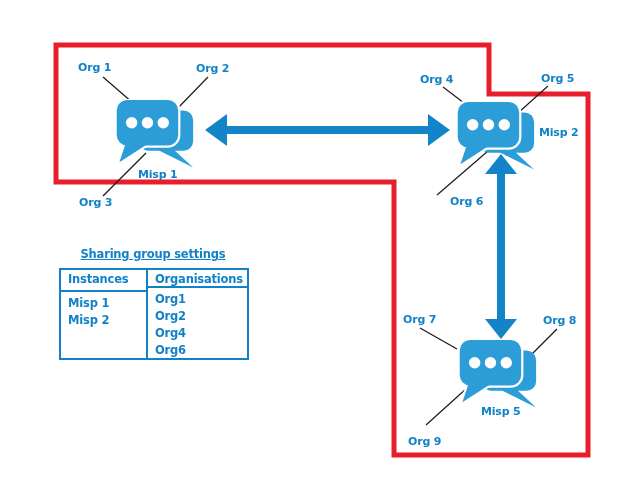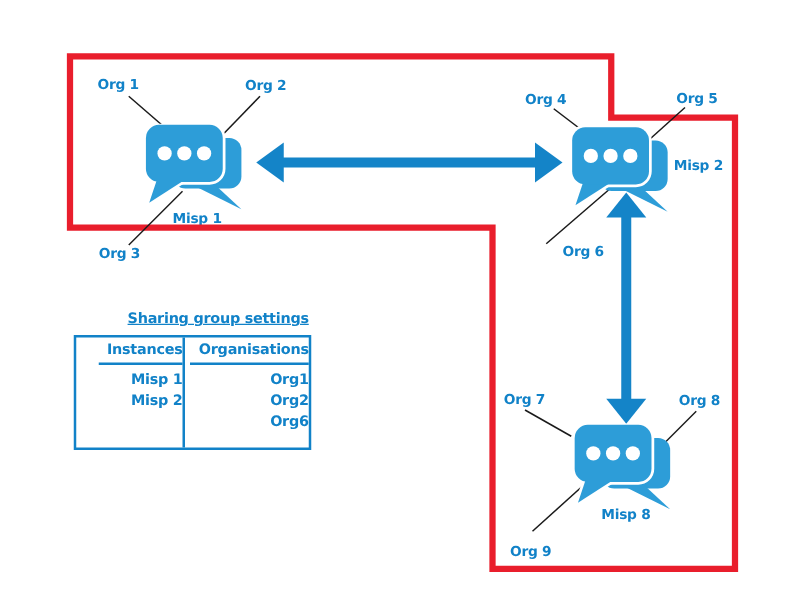--- a/index.html
+++ b/index.html
@@ -36,38 +36,38 @@
   .connector{stroke:#1a1a1a;stroke-width:1.2;}
   .arrow-shaft{stroke:var(--arrow-blue);stroke-width:8;}
   .arrow-head{fill:var(--arrow-blue);}
   .bubble{fill:var(--icon-blue);}
   .bubble-outline{fill:var(--icon-blue);stroke:#ffffff;stroke-width:5;}
   .dot{fill:#ffffff;}
   
   .sg-title{
     position:absolute;left:59px;top:247px;width:188px;
     z-index:1;
-    text-align:right;
+    text-align:center;
     color:var(--text-blue);
     font-size:11.5px;font-weight:bold;
     text-decoration:underline;
     letter-spacing:-0.2px;
   }
   .sg-table{
     position:absolute;left:59px;top:268px;
     z-index:1;
     width:186px;height:88px;
     border:2px solid var(--text-blue);
     display:flex;
     color:var(--text-blue);
     font-weight:bold;
     font-size:11.5px;
     letter-spacing:-0.2px;
   }
-  .sg-col{display:flex;flex-direction:column;align-items:flex-end;}
+  .sg-col{display:flex;flex-direction:column;}
   .sg-col.instances{width:85px;border-right:2px solid var(--text-blue);}
   .sg-col.orgs{flex:1;}
   .sg-head{
     height:18px;
     border-bottom:2px solid var(--text-blue);
     padding:2px 0 0 7px;
   }
   .sg-lines{padding:3px 0 0 7px;}
   .sg-line{line-height:17px;white-space:nowrap;}
 </style>
@@ -81,37 +81,38 @@
   <div class="lbl" style="left:79px;top:197px;">Org 3</div>
   <div class="lbl" style="left:138px;top:169px;">Misp 1</div>
 
   <div class="lbl" style="left:420px;top:74px;">Org 4</div>
   <div class="lbl" style="left:541px;top:73px;">Org 5</div>
   <div class="lbl" style="left:539px;top:127px;">Misp 2</div>
   <div class="lbl" style="left:422px;top:196px;margin-left:28px;">Org 6</div>
 
   <div class="lbl" style="left:403px;top:314px;">Org 7</div>
   <div class="lbl" style="left:543px;top:315px;">Org 8</div>
-  <div class="lbl" style="left:481px;top:406px;">Misp 8</div>
+  <div class="lbl" style="left:481px;top:406px;">Misp 5</div>
   <div class="lbl" style="left:408px;top:436px;">Org 9</div>
 
   <div class="sg-title">Sharing group settings</div>
   <div class="sg-table">
     <div class="sg-col instances">
       <div class="sg-head">Instances</div>
       <div class="sg-lines">
         <div class="sg-line">Misp 1</div>
         <div class="sg-line">Misp 2</div>
       </div>
     </div>
     <div class="sg-col orgs">
       <div class="sg-head">Organisations</div>
       <div class="sg-lines">
         <div class="sg-line">Org1</div>
         <div class="sg-line">Org2</div>
+        <div class="sg-line">Org4</div>
         <div class="sg-line">Org6</div>
       </div>
     </div>
   </div>
 
   <svg id="gfx" width="640" height="480" viewBox="0 0 640 480">
 
     <defs>
       <symbol id="misp-icon" viewBox="0 0 100 82">
 

